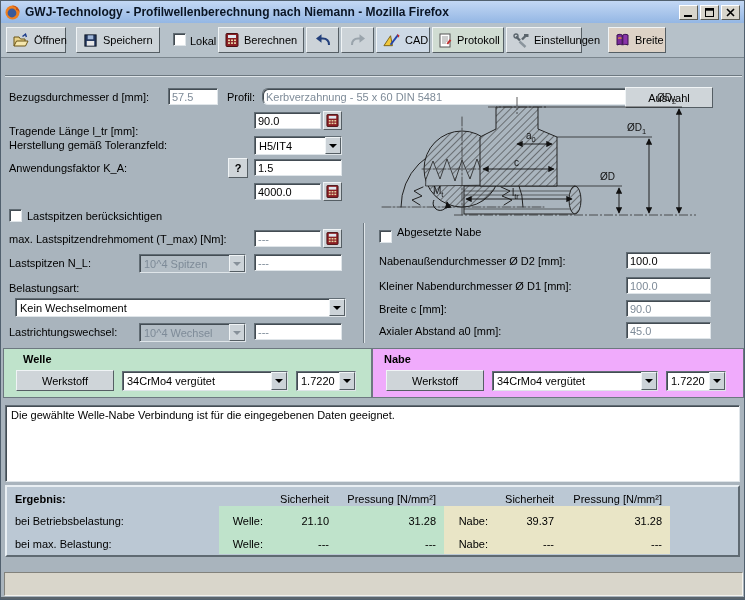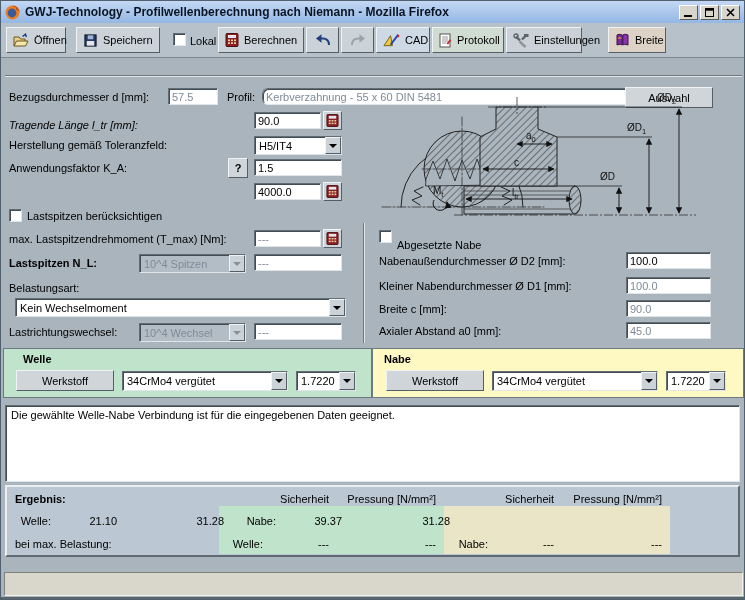--- a/index.html
+++ b/index.html
@@ -189,21 +189,21 @@
   </div>
 
   <div class="groove" style="left:4px;top:74px;width:737px;"></div>
 
   <div class="lbl" style="left:8px;top:90px;">Bezugsdurchmesser d [mm]:</div>
   <input class="field dim" style="left: 167px; top: 87px; width: 50px; height: 17px;" readonly="" value="57.5">
   <div class="lbl" style="left:226px;top:90px;">Profil:</div>
   <input class="field dim" style="left: 261px; top: 87px; width: 384px; height: 17px; border-radius: 6px;" readonly="" value="Kerbverzahnung - 55 x 60 DIN 5481">
   <div class="btn" style="left:624px;top:86px;width:88px;height:21px;">Auswahl</div>
 
-  <div class="lbl" style="left:8px;top:118px;font-style:italic;">Tragende Länge l_tr [mm]:</div>
+  <div class="lbl" style="left:8px;top:124px;">Tragende Länge l_tr [mm]:</div>
   <input class="field" style="left: 253px; top: 111px; width: 67px; height: 17px;" value="90.0">
   <div class="btn" style="left:322px;top:110px;width:19px;height:19px;">
       <svg width="13" height="13" viewBox="0 0 14 14">
         <rect x="1" y="0.5" width="12" height="13" rx="1" fill="#8c1f24" stroke="#4a0f12"></rect>
         <rect x="3" y="2" width="8" height="3" fill="#dfe7ef"></rect>
         <g fill="#e8d9a8">
           <rect x="3" y="6.5" width="2" height="1.6"></rect>
           <rect x="6" y="6.5" width="2" height="1.6"></rect>
           <rect x="9" y="6.5" width="2" height="1.6"></rect>
           <rect x="3" y="9.3" width="2" height="1.6"></rect>
@@ -252,21 +252,21 @@
           <rect x="3" y="6.5" width="2" height="1.6"></rect>
           <rect x="6" y="6.5" width="2" height="1.6"></rect>
           <rect x="9" y="6.5" width="2" height="1.6"></rect>
           <rect x="3" y="9.3" width="2" height="1.6"></rect>
           <rect x="6" y="9.3" width="2" height="1.6"></rect>
           <rect x="9" y="9.3" width="2" height="1.6"></rect>
         </g>
       </svg>
     </div>
 
-  <div class="lbl" style="left:8px;top:256px;font-weight:bold;">Lastspitzen N_L:</div>
+  <div class="lbl" style="left:8px;top:256px;">Lastspitzen N_L:</div>
   <div class="combo disabled" style="left:138px;top:253px;width:107px;height:19px;">
     <span class="txt">10^4 Spitzen</span>
     <span class="arrow"></span>
   </div>
   <input class="field dim" style="left: 253px; top: 253px; width: 88px; height: 17px;" readonly="" value="---">
 
   <div class="lbl" style="left:8px;top:281px;">Belastungsart:</div>
   <div class="combo" style="left:14px;top:297px;width:331px;height:19px;">
     <span class="txt">Kein Wechselmoment</span>
     <span class="arrow"></span>
@@ -327,21 +327,21 @@
       <text class="dtx" x="251" y="44"><tspan>ØD</tspan><tspan dy="2.5" font-size="7.5">1</tspan></text>
       <text class="dtx" x="224" y="93"><tspan>ØD</tspan></text>
       <text class="dtx" x="150" y="52"><tspan>a</tspan><tspan dy="2.5" font-size="7.5">0</tspan></text>
       <text class="dtx" x="138" y="79"><tspan>c</tspan></text>
       <text class="dtx" x="136" y="109"><tspan>l</tspan><tspan dy="2.5" font-size="7.5">tr</tspan></text>
       <text class="dtx" x="57" y="107"><tspan>M</tspan><tspan dy="2.5" font-size="7.5">t</tspan></text>
     </g>
   </svg>
 
   <div class="cb" style="left:378px;top:229px;"></div>
-  <div class="lbl" style="left:396px;top:238px;">Abgesetzte Nabe</div>
+  <div class="lbl" style="left:396px;top:225px;">Abgesetzte Nabe</div>
 
   <div class="lbl" style="left:378px;top:254px;">Nabenaußendurchmesser Ø D2 [mm]:</div>
   <input class="field" style="left: 625px; top: 251px; width: 85px; height: 17px;" value="100.0">
 
   <div class="lbl" style="left:378px;top:279px;">Kleiner Nabendurchmesser Ø D1 [mm]:</div>
   <input class="field dim" style="left: 625px; top: 276px; width: 85px; height: 17px;" readonly="" value="100.0">
 
   <div class="lbl" style="left:378px;top:302px;">Breite c [mm]:</div>
   <input class="field dim" style="left: 625px; top: 299px; width: 85px; height: 17px;" readonly="" value="90.0">
 
@@ -353,21 +353,21 @@
     <div class="btn" style="left:12px;top:21px;width:98px;height:21px;">Werkstoff</div>
     <div class="combo" style="left:118px;top:22px;width:166px;height:20px;">
       <span class="txt">34CrMo4 vergütet</span>
       <span class="arrow"></span>
     </div>
     <div class="combo" style="left:292px;top:22px;width:60px;height:20px;">
       <span class="txt">1.7220</span>
       <span class="arrow"></span>
     </div>
   </div>
-  <div class="panel" style="left:371px;top:347px;width:372px;height:50px;background:#fef9c3;">
+  <div class="panel" style="left:371px;top:347px;width:372px;height:50px;background:#f0abfc;">
     <div class="lbl bold" style="left:11px;top:4px;">Nabe</div>
     <div class="btn" style="left:13px;top:21px;width:98px;height:21px;">Werkstoff</div>
     <div class="combo" style="left:119px;top:22px;width:166px;height:20px;">
       <span class="txt">34CrMo4 vergütet</span>
       <span class="arrow"></span>
     </div>
     <div class="combo" style="left:293px;top:22px;width:60px;height:20px;">
       <span class="txt">1.7220</span>
       <span class="arrow"></span>
     </div>
@@ -381,20 +381,21 @@
     <div class="rrow" style="top:4px;">
       <span class="rc c0 bold">Ergebnis:</span>
       <span class="rc c1"></span>
       <span class="rc c2">Sicherheit</span>
       <span class="rc c3">Pressung [N/mm²]</span>
       <span class="rc c4"></span>
       <span class="rc c5">Sicherheit</span>
       <span class="rc c6">Pressung [N/mm²]</span>
     </div>
     <div class="rrow" style="top:26px;">
+      <span class="rc c0">bei Betriebsbelastung:</span>
       <span class="rc c1">Welle:</span>
       <span class="rc c2">21.10</span>
       <span class="rc c3">31.28</span>
       <span class="rc c4">Nabe:</span>
       <span class="rc c5">39.37</span>
       <span class="rc c6">31.28</span>
     </div>
     <div class="rrow" style="top:49px;">
       <span class="rc c0">bei max. Belastung:</span>
       <span class="rc c1">Welle:</span>

